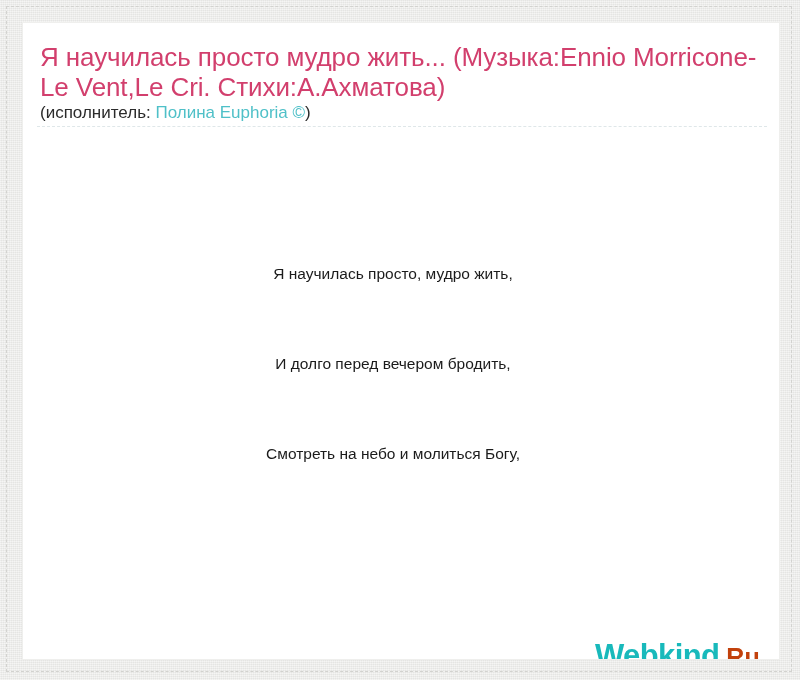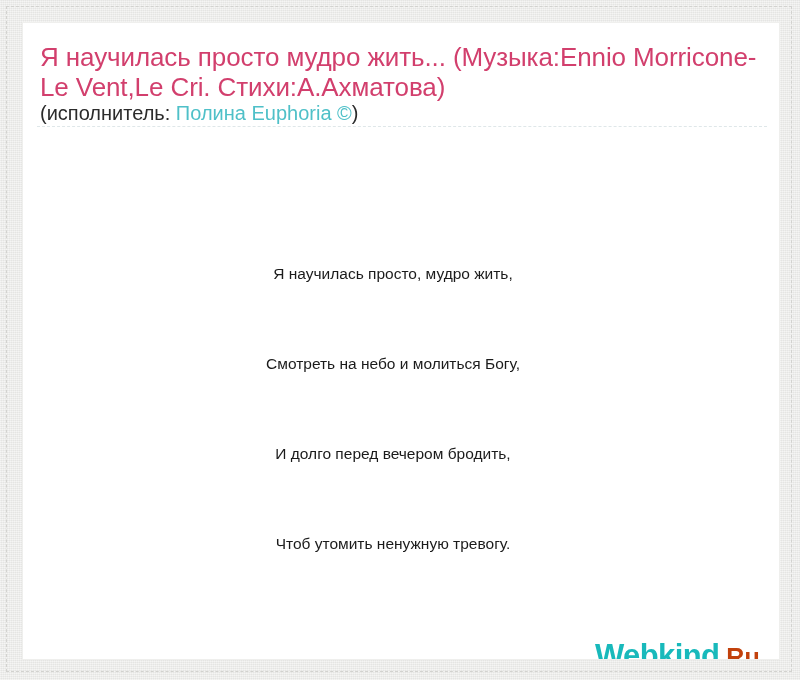--- a/index.html
+++ b/index.html
@@ -50,21 +50,21 @@
     color: #d23f6d;
     font-size: 26px;
     line-height: 30px;
     letter-spacing: -0.1px;
     font-weight: 400;
   }
   .performer-line {
     position: absolute;
     left: 17px;
     top: 81px;
-    font-size: 20px;
+    font-size: 17px;
     color: #2b2b2b;
     line-height: 18px;
     white-space: nowrap;
   }
   .performer-link {
     color: #4fc0c8;
     text-decoration: none;
   }
   .divider {
     position: absolute;
@@ -121,23 +121,22 @@
   <div class="performer-line">
     <span>(исполнитель:</span>
     <a class="performer-link" href="#">Полина Euphoria ©</a><span>)</span>
   </div>
 
   <div class="divider"></div>
 
   <div class="lyrics">
     <div class="stanza">
       <span class="line">Я научилась просто, мудро жить,</span>
+      <span class="line">И долго перед вечером бродить,</span>
       <span class="line">Смотреть на небо и молиться Богу,</span>
-      <span class="line">И долго перед вечером бродить,</span>
-      <span class="line">Чтоб утомить ненужную тревогу.</span>
     </div>
     
     
     
   </div>
 
   <div class="logo">
     <div class="logo-word"><span class="logo-main">Webkind</span><span class="logo-tld">.Ru</span></div>
 
   </div>

